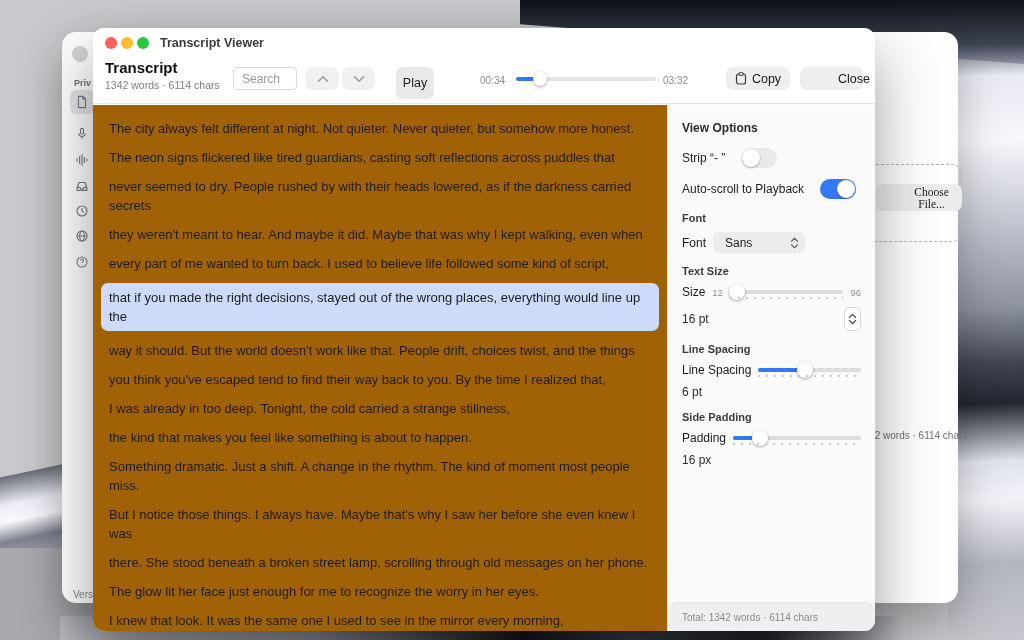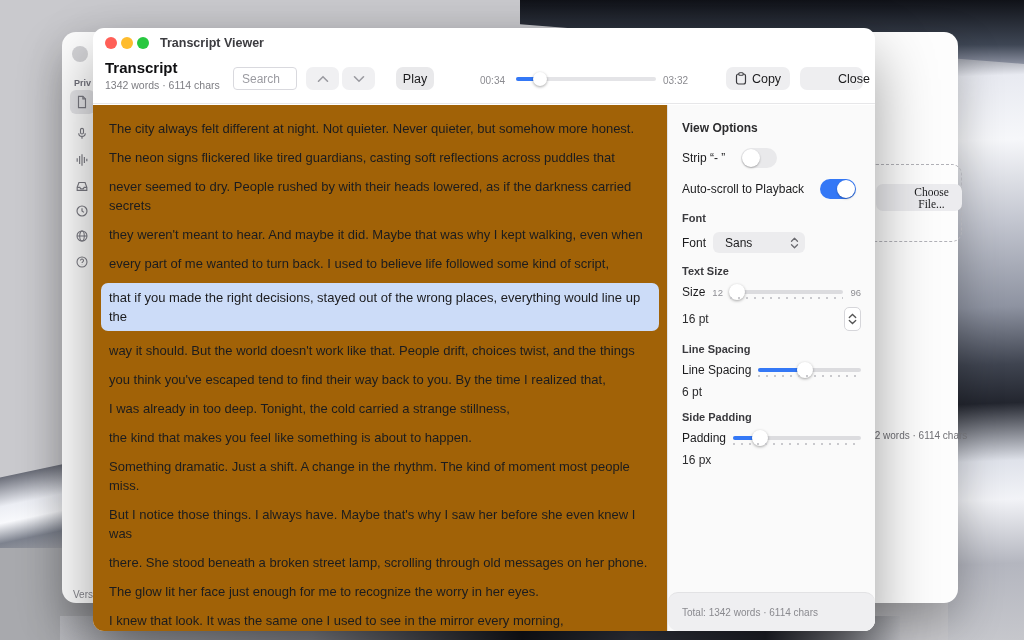--- a/index.html
+++ b/index.html
@@ -47,21 +47,21 @@
   .toolbar { position:relative; height:46px; border-bottom:1px solid #e7e7e9; }
   .tb-head { position:absolute; left:12px; top:1px; }
   .tb-heading { font-size:15px; font-weight:700; color:#101012; }
   .tb-meta { font-size:10.5px; color:#7d7d82; margin-top:3px; }
   .search { position:absolute; left:140px; top:9px; width:64px; height:23px; border:1px solid #d9d9de;
     border-radius:4px; font-size:12px; padding:0 8px; color:#333; outline:none; background:#fff; font-family:"Liberation Sans",sans-serif; }
   .search::placeholder { color:#9b9ba1; }
   .nav-btn { position:absolute; top:9px; width:33px; height:23px; background:#f0f0f2; border:none;
     border-radius:7px; display:flex; align-items:center; justify-content:center; color:#9a9aa0; cursor:pointer; }
   .nav-up { left:213px; } .nav-down { left:249px; }
-  .play-btn { position:absolute; left:303px; top:9px; width:38px; height:23px; background:#e9e9eb; border:none;
+  .play-btn { position:absolute; left:303px; top:9px; width:38px; height:32px; background:#e9e9eb; border:none;
     border-radius:7px; font-size:12.5px; color:#1b1b1d; cursor:pointer; font-family:"Liberation Sans",sans-serif; }
   .time { position:absolute; top:17px; font-size:10px; color:#8b8b90; }
   .time-cur { left:387px; } .time-tot { left:570px; }
   .pb-slider { position:absolute; left:423px; top:19px; width:140px; height:4px; background:#e4e4e7; border-radius:2px; }
   .pb-fill { position:absolute; left:0; top:0; height:4px; background:#3478f6; border-radius:2px; }
   .pb-thumb { position:absolute; top:-5px; width:14px; height:14px; background:#fff; border-radius:50%;
     box-shadow:0 1px 3px rgba(0,0,0,.35); transform:translateX(-50%); }
   .pill-btn { position:absolute; top:9px; height:23px; background:#eeeef0; border:none; border-radius:7px;
     display:flex; align-items:center; justify-content:center; gap:5px; font-size:12.5px; color:#1b1b1d;
     cursor:pointer; font-family:"Liberation Sans",sans-serif; }
@@ -93,21 +93,21 @@
   .slider::after { content:""; position:absolute; left:0; right:0; top:7px; height:2px;
     background-image:repeating-linear-gradient(90deg,#c9c9cd 0 2px,transparent 2px 8px); }
   .s-fill { position:absolute; left:0; top:0; height:4px; background:#3478f6; border-radius:2px; }
   .s-thumb { position:absolute; top:-6px; width:16px; height:16px; background:#fff; border-radius:50%;
     box-shadow:0 1px 3px rgba(0,0,0,.35); transform:translateX(-50%); }
   .value-row { display:flex; align-items:center; justify-content:space-between; margin:6px 0 2px; }
   .value-text { font-size:12px; color:#2c2c2e; }
   .stepper { width:17px; height:24px; background:#fff; border:1px solid #d6d6da; border-radius:5px;
     display:flex; flex-direction:column; align-items:center; justify-content:center; color:#555; cursor:pointer; }
   .stepper svg { display:block; }
-  .panel-footer { position:absolute; left:0; right:0; bottom:0; height:39px; background:#efeff1;
+  .panel-footer { position:absolute; left:0; right:0; bottom:0; height:29px; background:#efeff1;
     border-top:1px solid #e2e2e4; display:flex; align-items:center; padding:0 14px; font-size:10px; color:#8a8a8f;border-radius:10px; }
 </style>
 </head>
 <body>
 
 <div class="stage">
 
   <div class="wp wp-right"></div>
   <div class="wp wp-topband"></div>
   <div class="wp wp-ribbon"></div>

